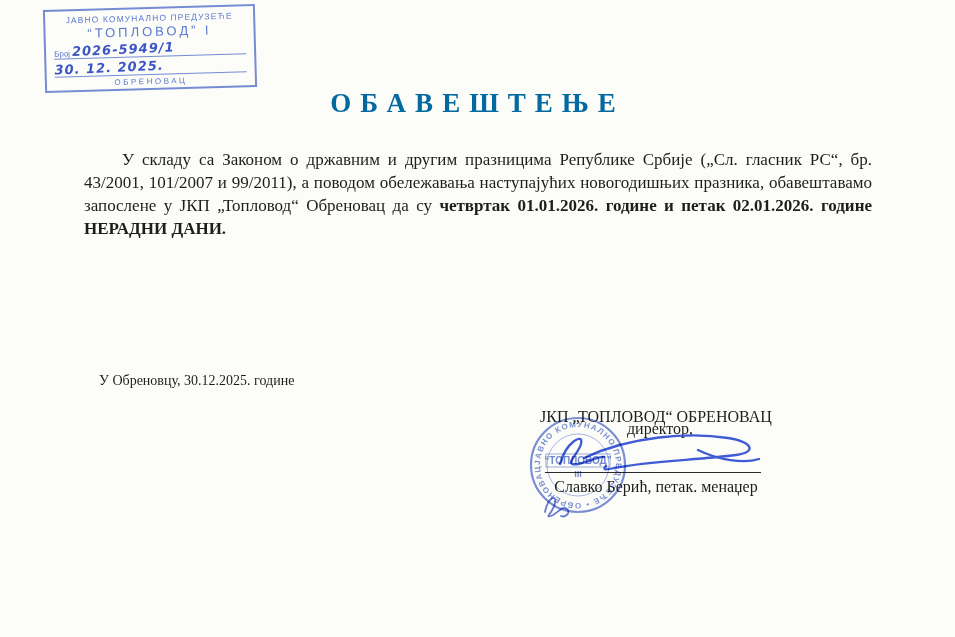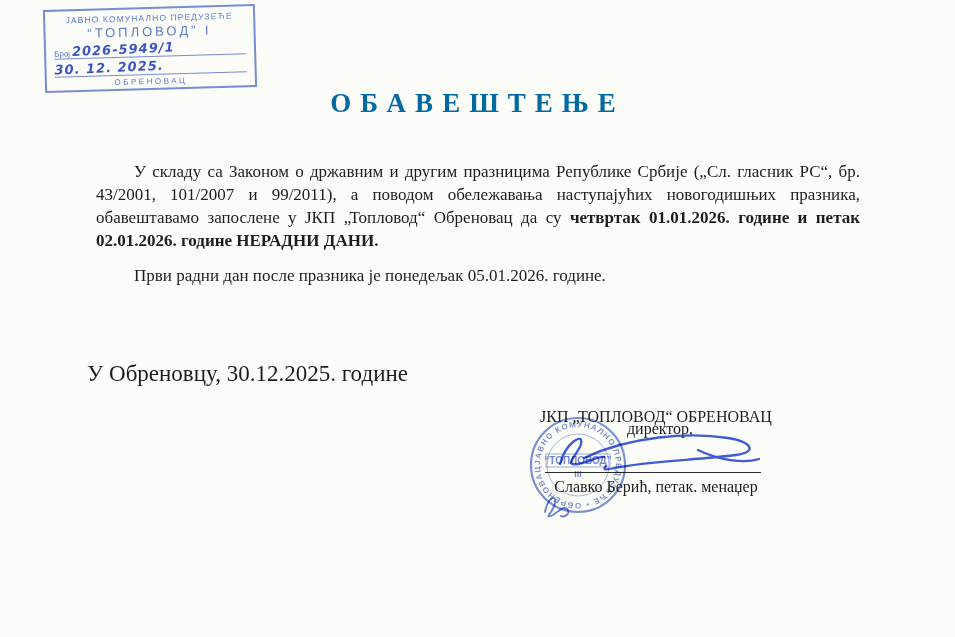--- a/index.html
+++ b/index.html
@@ -46,26 +46,26 @@
     margin:0; text-align:center;
     font-size:27px; font-weight:bold; letter-spacing:9px;
     color:#0369a1;
   }
 
   
   .body-text {
     position:absolute; left:84px; top:148px; width:788px;
     font-size:17px; line-height:23px;
   }
-  .body-text p { margin:12px; text-align:justify; text-indent:38px; }
+  .body-text p { margin:0; text-align:justify; text-indent:38px; }
   .p3 { margin-top:22px !important; }
 
   .dateline {
     position:absolute; left:87px; top:361px;
-    font-size:23px; margin:0;
+    font-size:14px; margin:12px;
   }
 
   
   .sig-company {
     position:absolute; left:540px; top:408px; width:250px;
     text-align:left; font-size:16px;
   }
   .sig-role {
     position:absolute; left:560px; top:420px; width:200px;
     text-align:center; font-size:16px;
@@ -100,21 +100,20 @@
     <div class="stamp-row">
       <span class="hand">30. 12. 2025.</span>
     </div>
     <div class="stamp-city">ОБРЕНОВАЦ</div>
   </div>
 
   <h1 class="title">ОБАВЕШТЕЊЕ</h1>
 
   <div class="body-text">
     <p><span>У складу са Законом о државним и другим празницима Републике Србије („Сл. гласник РС“, бр. 43/2001, 101/2007 и 99/2011), а поводом обележавања наступајућих новогодишњих празника, обавештавамо запослене у ЈКП „Топловод“ Обреновац да су </span><strong>четвртак 01.01.2026. године и петак 02.01.2026. године НЕРАДНИ ДАНИ.</strong></p>
-    <p>Први радни дан после празника је понедељак 05.01.2026. године.</p>
   </div>
 
   <p class="dateline">У Обреновцу, 30.12.2025. године</p>
 
   <div class="sig-company">ЈКП „ТОПЛОВОД“ ОБРЕНОВАЦ</div>
   <div class="sig-role">директор,</div>
 
   <svg class="signature-svg" width="215" height="48" viewBox="0 0 215 48">
     <g fill="none" stroke="#2f4ed2" stroke-width="2.3" stroke-linecap="round" opacity="0.92">
       <path d="M10,36 C16,14 34,4 31,16 C28,27 12,38 28,36 C40,34 48,28 54,29"></path>

